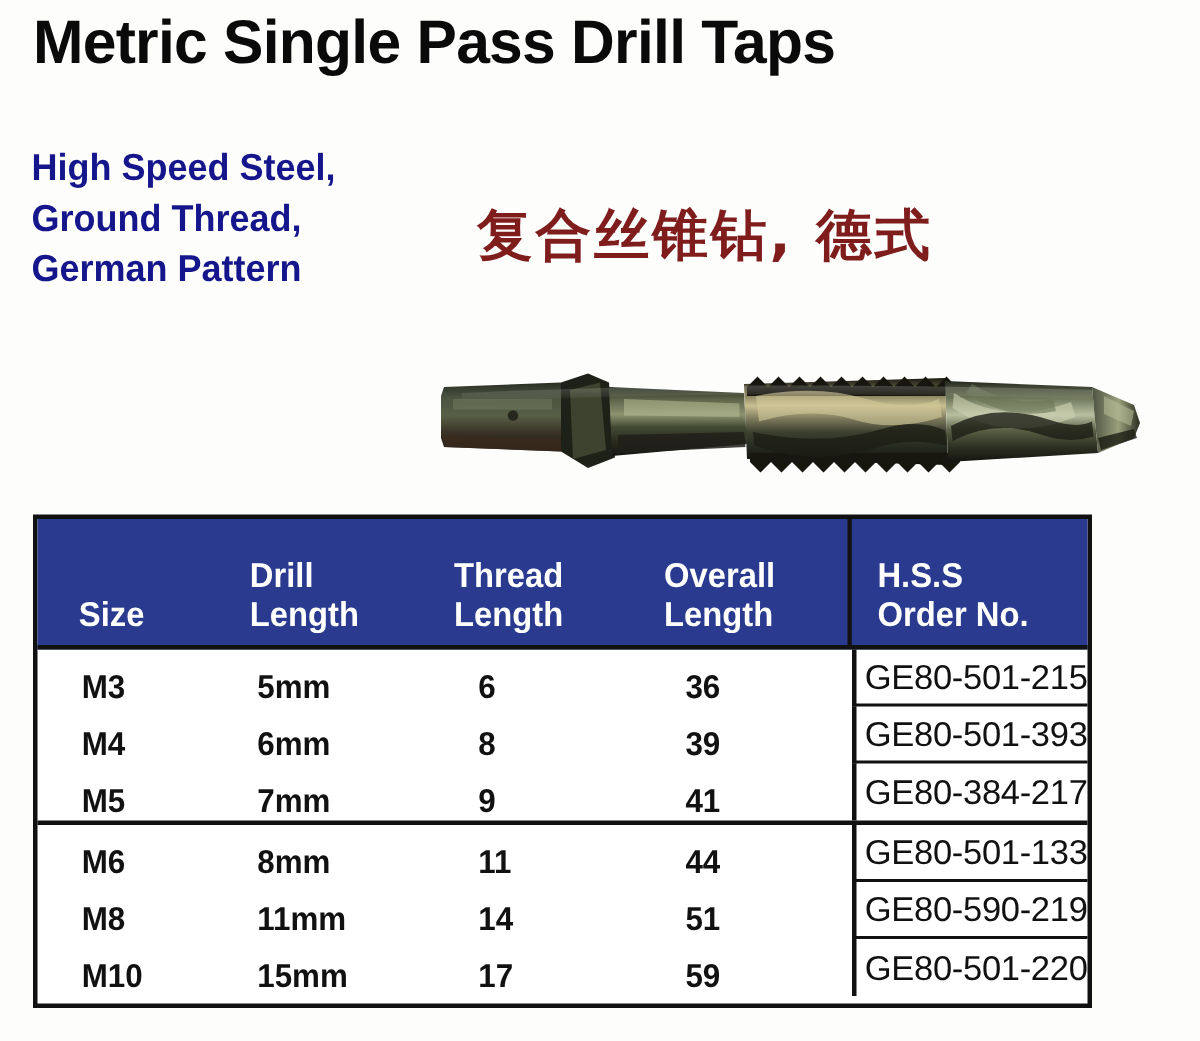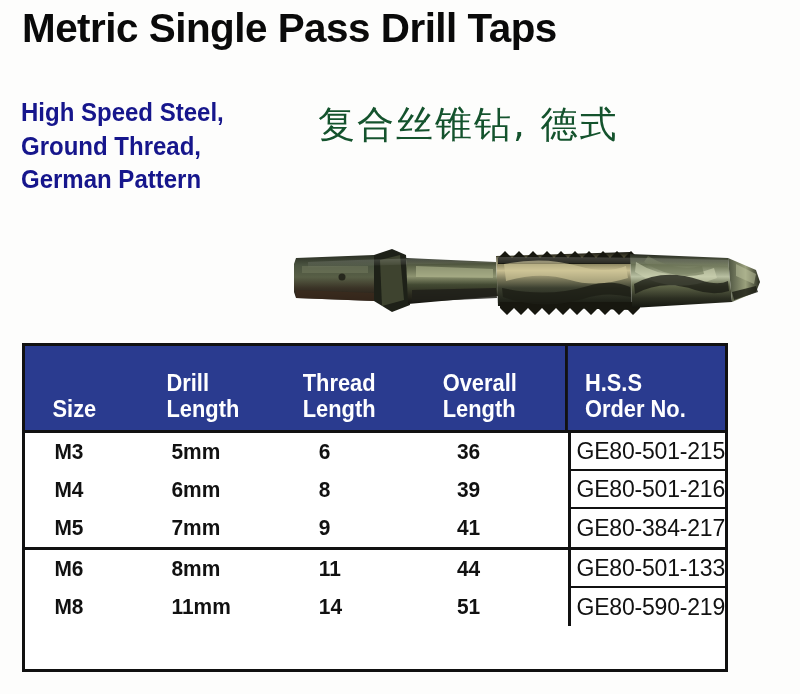--- a/index.html
+++ b/index.html
@@ -43,24 +43,24 @@
     line-height: 1.34;
     transform: scaleX(0.96);
     transform-origin: left top;
   }
   #subtitle-en .line { white-space: nowrap; display: block; }
 
   
   #subtitle-zh {
     position: absolute;
     left: 318px;
-    top: 100px;
+    top: 132px;
     font-size: 37px;
-    font-weight: 400;
-    color: #14532d;
+    font-weight: 700;
+    color: #7f1d1d;
     letter-spacing: 2px;
     white-space: nowrap;
     font-family: "DejaVu Sans", "Liberation Sans", sans-serif;
   }
 
   
   #product-photo {
     position: absolute;
     left: 288px;
     top: 222px;
@@ -112,21 +112,21 @@
   .c-order  { width: 160px; padding-left: 18px; border-left: 3px solid #111; }
 
   .tbody { position: relative; }
 
   .rowgroup { border-bottom: 3px solid #111; }
   .rowgroup:last-child { border-bottom: none; }
 
   .trow {
     display: flex;
     height: 38px;
-    align-items: center;
+    align-items: flex-end;
     box-sizing: border-box;
     gap: 36px;
   }
   .td {
     box-sizing: border-box;
     font-size: 22px;
     color: #111;
     font-weight: bold;
     white-space: nowrap;
     transform: scaleX(0.95);
@@ -279,21 +279,21 @@
         <div class="td d-drill">5mm</div>
         <div class="td d-thread">6</div>
         <div class="td d-over">36</div>
         <div class="td order d-order">GE80-501-215</div>
       </div>
       <div class="trow">
         <div class="td d-size">M4</div>
         <div class="td d-drill">6mm</div>
         <div class="td d-thread">8</div>
         <div class="td d-over">39</div>
-        <div class="td order d-order">GE80-501-216</div>
+        <div class="td order d-order">GE80-501-393</div>
       </div>
       <div class="trow">
         <div class="td d-size">M5</div>
         <div class="td d-drill">7mm</div>
         <div class="td d-thread">9</div>
         <div class="td d-over">41</div>
         <div class="td order d-order">GE80-384-217</div>
       </div>
     </div>
 
@@ -305,16 +305,23 @@
         <div class="td d-over">44</div>
         <div class="td order d-order">GE80-501-133</div>
       </div>
       <div class="trow">
         <div class="td d-size">M8</div>
         <div class="td d-drill">11mm</div>
         <div class="td d-thread">14</div>
         <div class="td d-over">51</div>
         <div class="td order d-order">GE80-590-219</div>
       </div>
+      <div class="trow">
+        <div class="td d-size">M10</div>
+        <div class="td d-drill">15mm</div>
+        <div class="td d-thread">17</div>
+        <div class="td d-over">59</div>
+        <div class="td order d-order">GE80-501-220</div>
+      </div>
     </div>
 
   </div>
 </div>
 
 </body></html>

